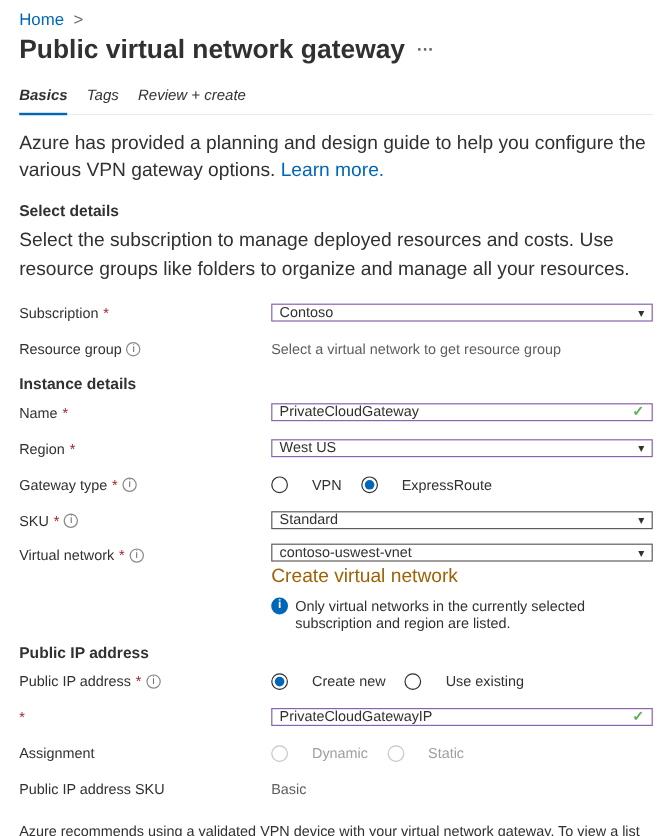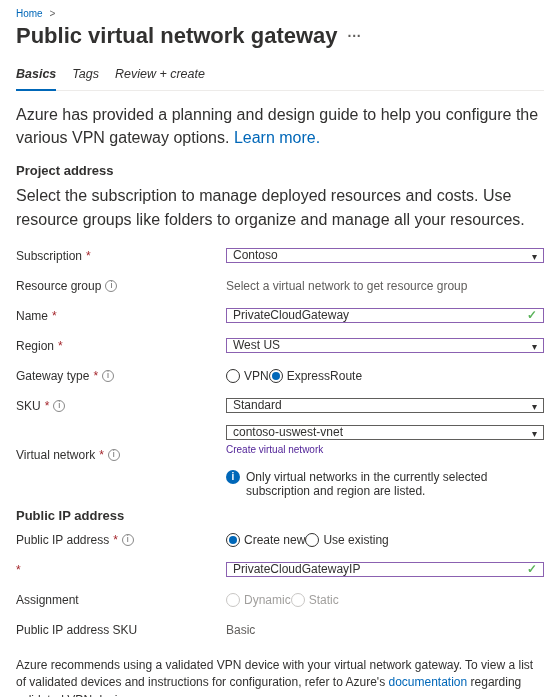--- a/index.html
+++ b/index.html
@@ -7,21 +7,21 @@
     margin: 0;
     padding: 0;
     font-family: "Segoe UI", -apple-system, sans-serif;
     font-size: 12px;
     color: #323130;
     background: #fff;
     width: 560px;
   }
   .page { padding: 6px 16px 0 16px; }
   a { color: #0067b8; text-decoration: none; cursor: pointer; }
-  .breadcrumb { font-size: 10px; color: #0067b8; padding: 2px 0 4px; }
+  .breadcrumb { font-size: 14px; color: #0067b8; padding: 2px 0 4px; }
   .breadcrumb .sep { color: #666; padding: 0 4px; }
   h1 { font-size: 22px; font-weight: 600; margin: 0 0 12px 0; display: flex; align-items: center; gap: 10px; }
   .more-dots { color: #605e5c; font-size: 14px; }
   .tabs { display: flex; gap: 16px; border-bottom: 1px solid #edebe9; margin-bottom: 12px; font-style: italic; }
   .tab { padding: 6px 0 8px; font-size: 12.5px; color: #323130; cursor: pointer; }
   .tab.active { border-bottom: 2px solid #0067b8; font-weight: 600; margin-bottom: -1px; }
   .desc { font-size: 16px; color: #323130; line-height: 1.45; margin-bottom: 14px; }
   .section-h { font-size: 13px; font-weight: 600; margin: 10px 0 6px; }
   .row { display: flex; align-items: center; margin-bottom: 8px; min-height: 22px; }
   .row.top { align-items: flex-start; }
@@ -35,30 +35,30 @@
   .ctrl { flex: 1; font-size: 12px; }
   .static-text { color: #605e5c; }
   .select, .input {
     width: 100%; height: 15px; border: 1px solid #8b61b1; font-size: 12px;
     padding: 0 6px; display: flex; align-items: flex-end; justify-content: space-between;
     background: #fff;
   }
   .select.gray, .input.gray { border-color: #605e5c; }
   .chev { font-size: 10px; color: #323130; }
   .check-ic { color: #5bb35b; font-weight: bold; font-size: 12px; }
-  .radio-group { display: flex; gap: 0; align-items: center; }
+  .radio-group { display: flex; gap: 16px; align-items: center; }
   .radio {
     width: 14px; height: 14px; border: 1px solid #323130; border-radius: 50%;
     display: inline-flex; align-items: center; justify-content: center; flex: 0 0 14px;
   }
   .radio.disabled { border-color: #c8c6c4; }
   .radio.sel::after { content: ""; width: 8px; height: 8px; background: #0067b8; border-radius: 50%; }
   .radio-lbl { margin-left: 4px; }
   .radio-lbl.disabled { color: #a19f9d; }
-  .link-small { font-size: 10px; color: #4c1d95; display: inline-block; margin-top: 4px; }
+  .link-small { font-size: 16px; color: #a16207; display: inline-block; margin-top: 4px; }
   .info-row { display: flex; gap: 6px; font-size: 12px; color: #323130; margin: 6px 0 10px 210px; }
   .info-bubble {
     width: 14px; height: 14px; border-radius: 50%; background: #0067b8;
     color: #fff; font-size: 10px; font-weight: 700; display: inline-flex;
     align-items: center; justify-content: center; flex: 0 0 14px;
   }
   .footer-note { font-size: 12px; color: #323130; line-height: 1.45; margin: 16px 0 40px; }
 </style>
 </head>
 <body>
@@ -79,21 +79,21 @@
     <div class="tab active">Basics</div>
     <div class="tab">Tags</div>
     <div class="tab">Review + create</div>
   </div>
 
   <div class="desc">
     <span>Azure has provided a planning and design guide to help you configure the various VPN gateway options.  </span>
     <a>Learn more.</a>
   </div>
 
-  <div class="section-h">Project address</div>
+  <div class="section-h">Select details</div>
   <div class="desc">Select the subscription to manage deployed resources and costs. Use resource groups like folders to organize and manage all your resources.</div>
 
   <div class="row">
     <div class="lbl">
       <span>Subscription</span>
       <span class="req">*</span>
     </div>
     <div class="ctrl">
       <div class="select">
         <span>Contoso</span>
@@ -103,20 +103,21 @@
   </div>
 
   <div class="row">
     <div class="lbl">
       <span>Resource group</span>
       <span class="info-icon">i</span>
     </div>
     <div class="ctrl static-text">Select a virtual network to get resource group</div>
   </div>
 
+  <div class="section-h">Instance details</div>
 
   <div class="row">
     <div class="lbl">
       <span>Name</span>
       <span class="req">*</span>
     </div>
     <div class="ctrl">
       <div class="input">
         <span>PrivateCloudGateway</span>
         <span class="check-ic">✓</span>
@@ -159,21 +160,21 @@
     </div>
     <div class="ctrl">
       <div class="select gray">
         <span>Standard</span>
         <span class="chev">▾</span>
       </div>
     </div>
   </div>
 
   <div class="row top">
-    <div class="lbl" style="padding-top:3px;margin-top:20px;">
+    <div class="lbl" style="padding-top:3px;">
       <span>Virtual network</span>
       <span class="req">*</span>
       <span class="info-icon">i</span>
     </div>
     <div class="ctrl">
       <div class="select gray">
         <span>contoso-uswest-vnet</span>
         <span class="chev">▾</span>
       </div>
       <a class="link-small">Create virtual network</a>

